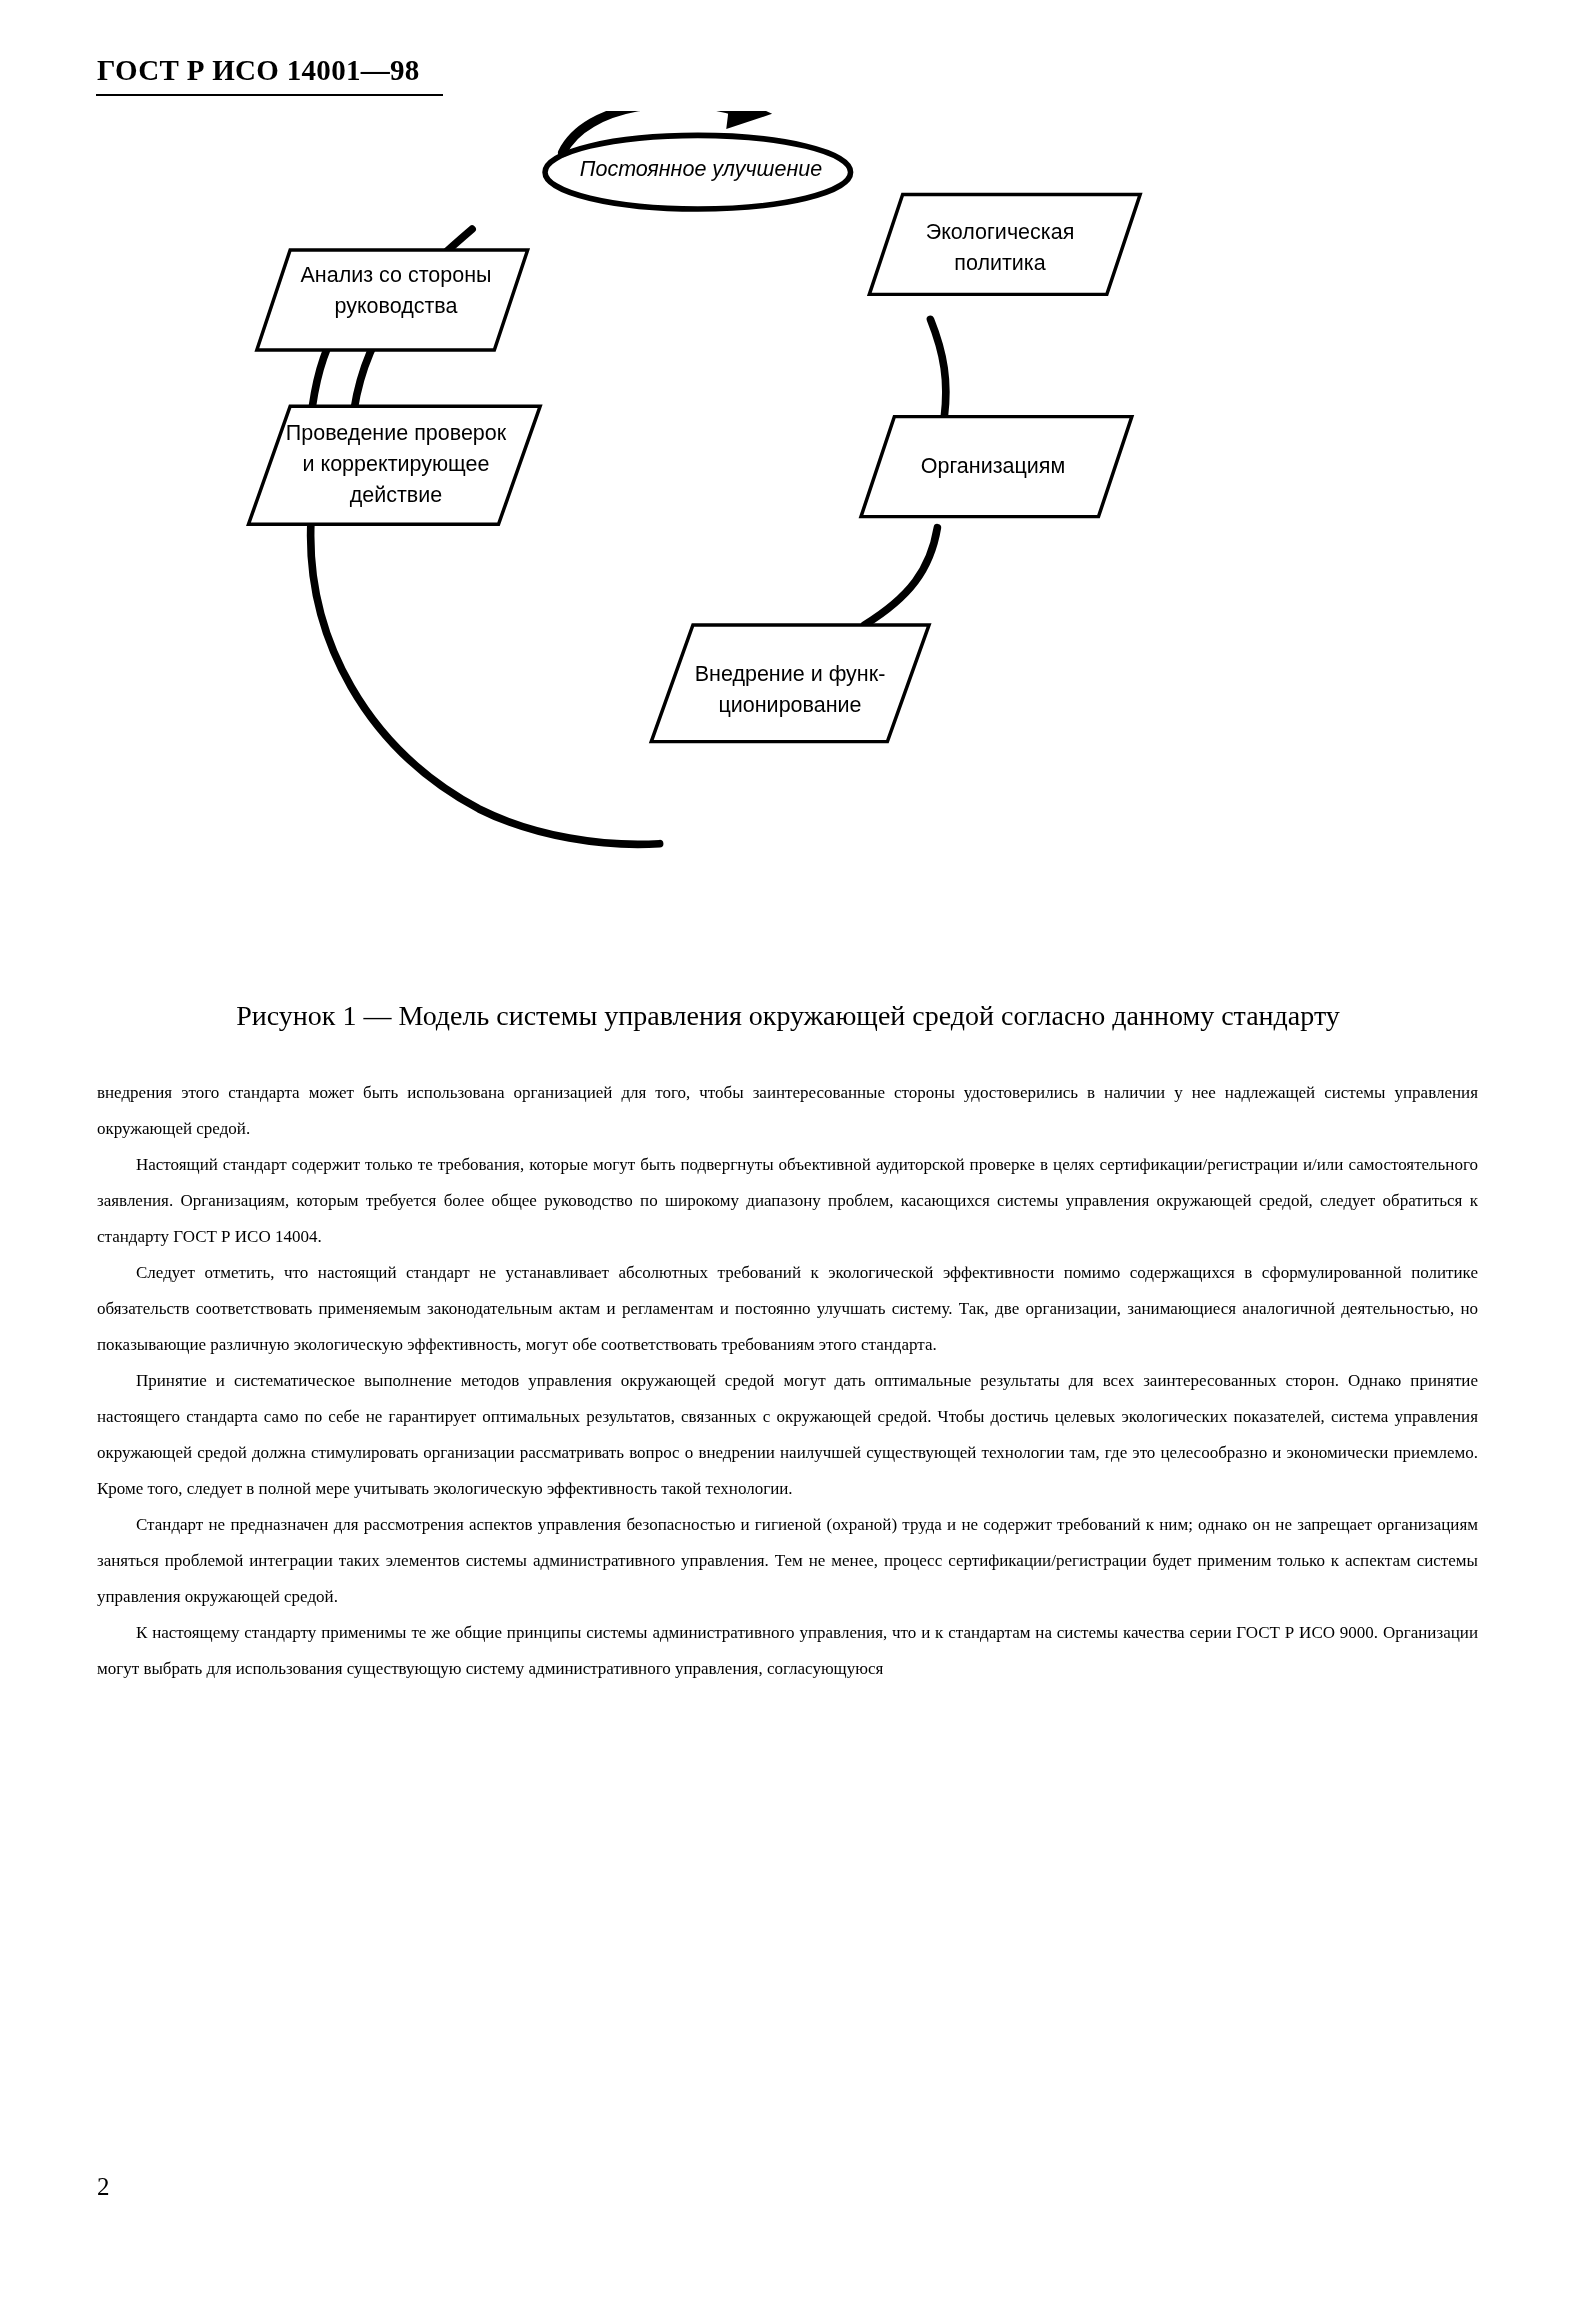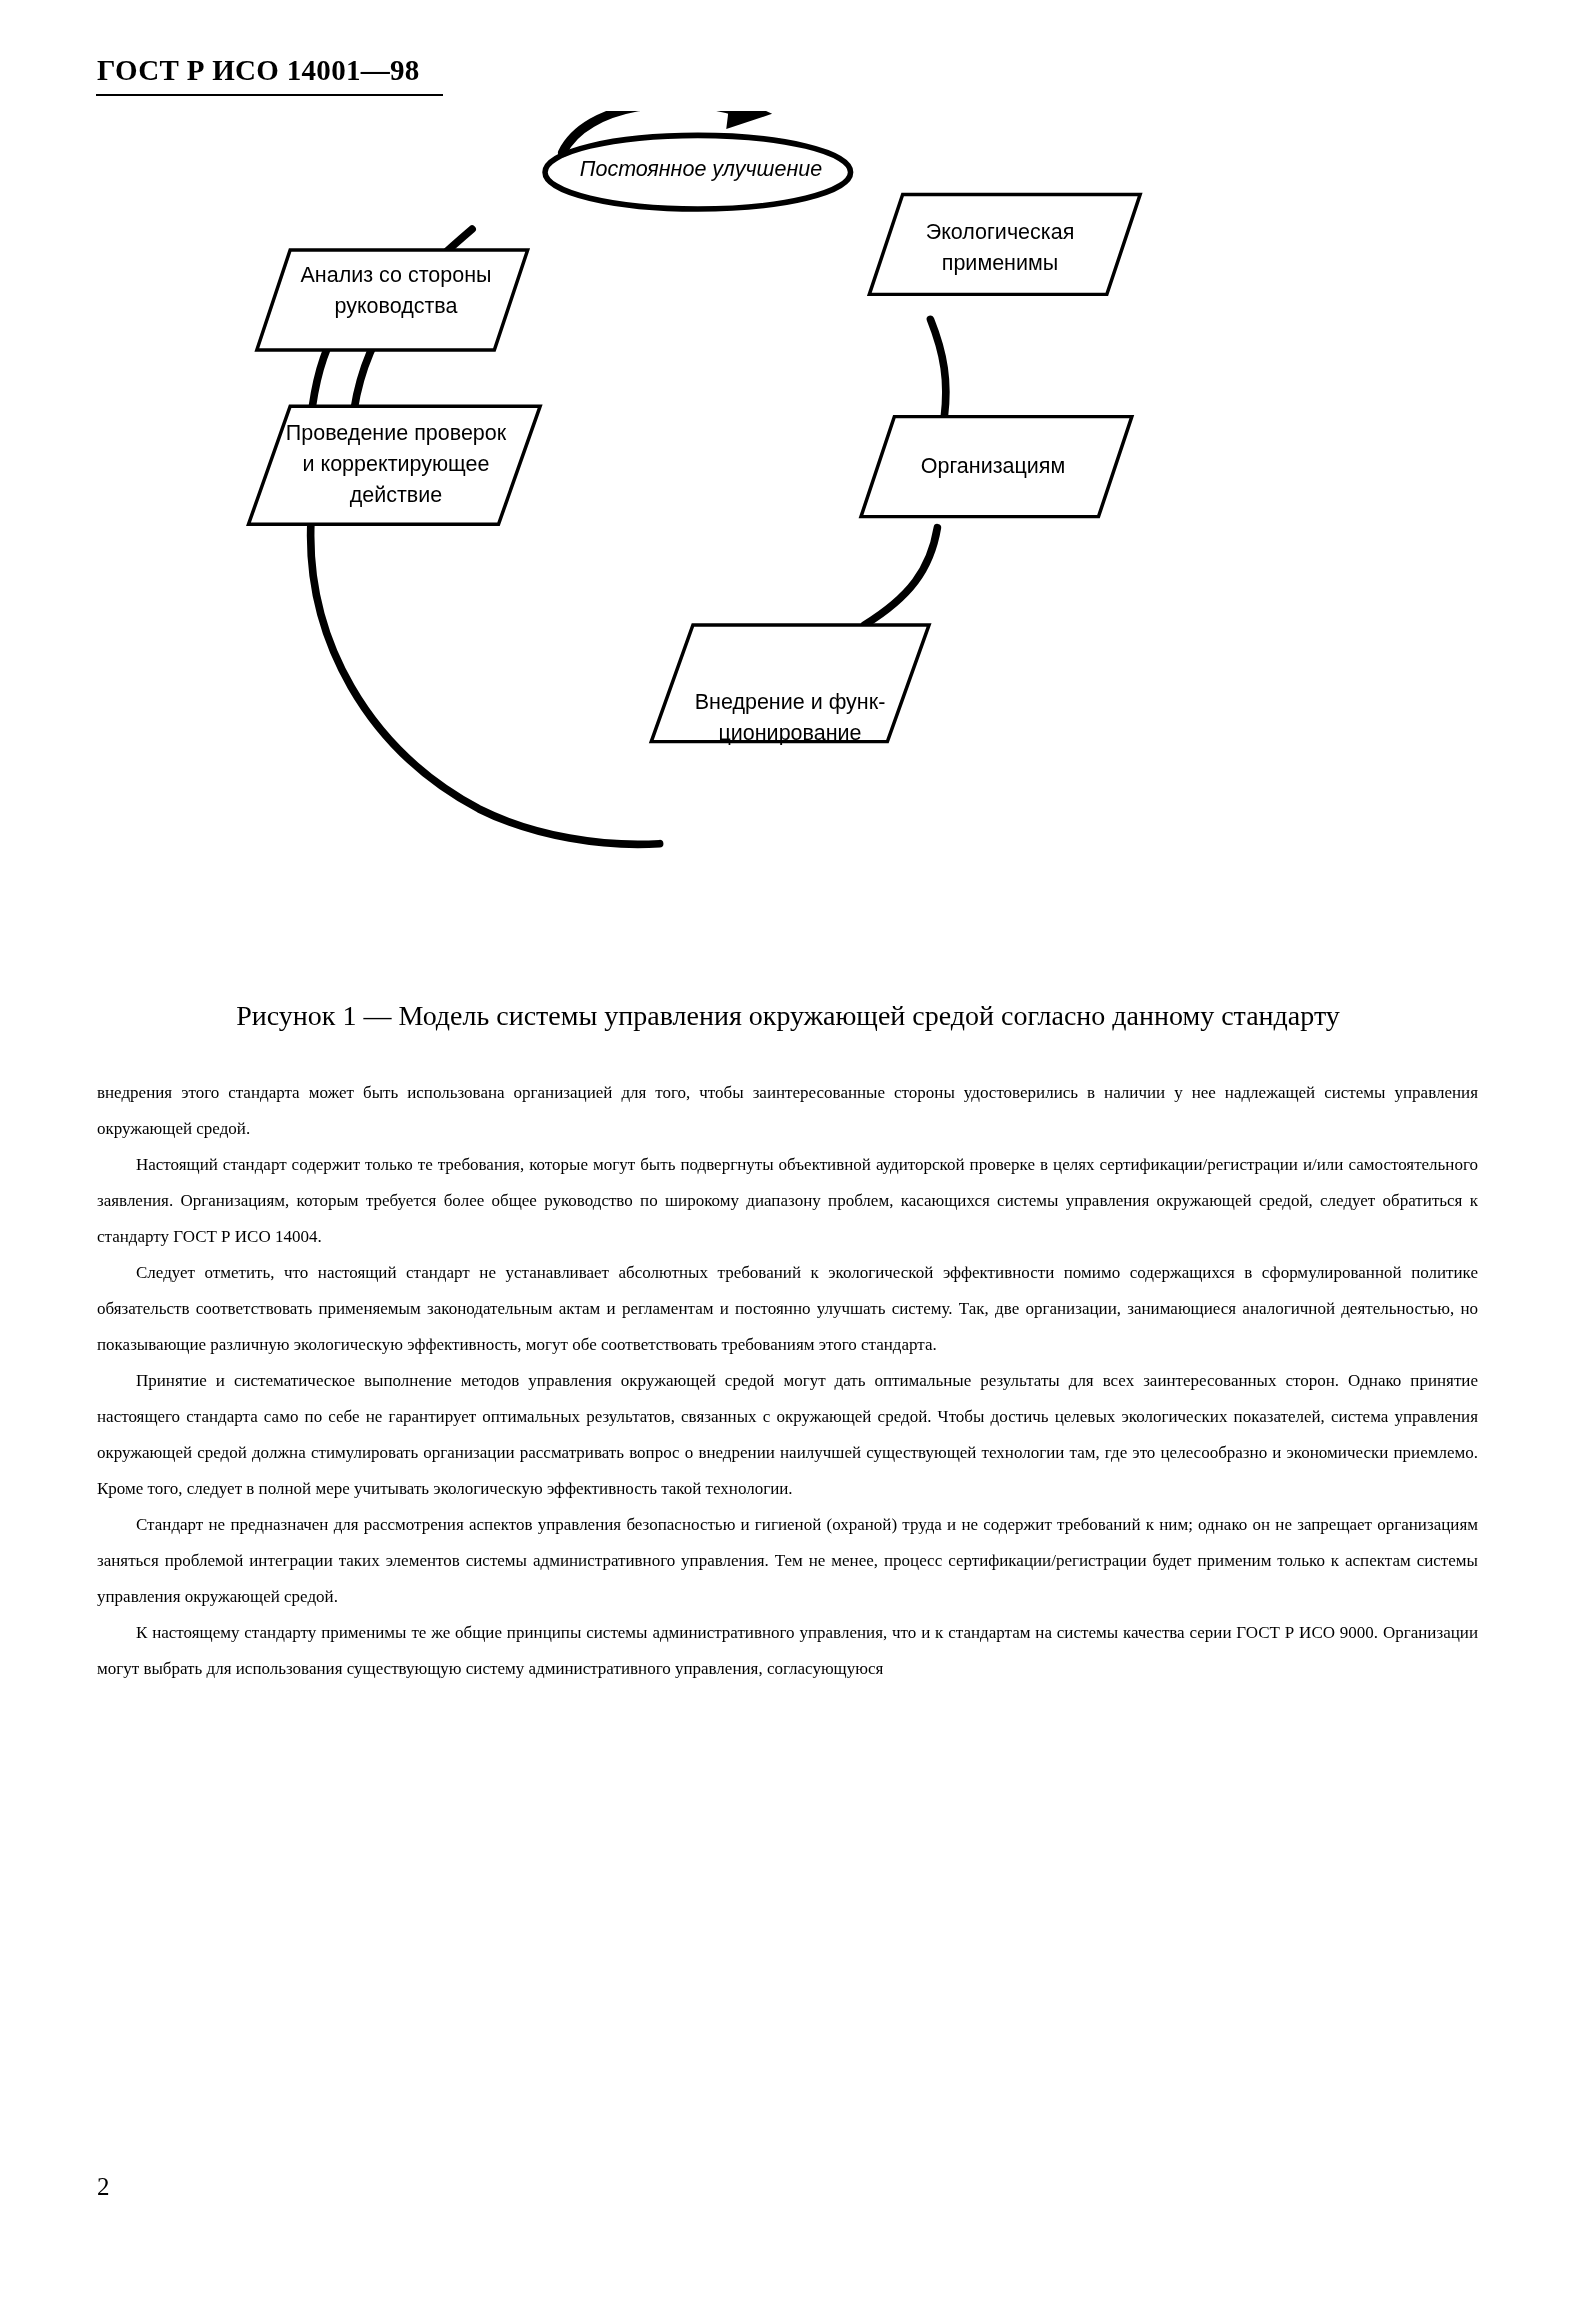--- a/index.html
+++ b/index.html
@@ -138,29 +138,29 @@
 
       <polygon points="60,0 400,0 340,168 0,168" transform="translate(598,740)" fill="#ffffff" stroke="#000" stroke-width="5"></polygon>
     </svg>
 
     <div class="node-label" style="left:319px; top:43px; width:292px;font-style:italic;">Постоянное улучшение</div>
 
     <div class="node-label" style="left:42px; top:149px; width:236px;">Анализ со стороны
 руководства</div>
 
     <div class="node-label" style="left:653px; top:106px; width:222px;">Экологическая
-применимы</div>
+политика</div>
 
     <div class="node-label" style="left:28px; top:307px; width:264px;">Проведение проверок
 и корректирующее
 действие</div>
 
     <div class="node-label" style="left:646px; top:340px; width:222px;">Организациям</div>
 
-    <div class="node-label" style="left:429px; top:576px; width:250px;">Внедрение и функ-
+    <div class="node-label" style="left:429px; top:548px; width:250px;">Внедрение и функ-
 ционирование</div>
   </div>
 
   <div class="caption">Рисунок 1 — Модель системы управления окружающей средой согласно данному стандарту</div>
 
   <div class="body-text">
     <p class="noindent">внедрения этого стандарта может быть использована организацией для того, чтобы заинтересованные стороны удостоверились в наличии у нее надлежащей системы управления окружающей средой.</p>
     <p>Настоящий стандарт содержит только те требования, которые могут быть подвергнуты объективной аудиторской проверке в целях сертификации/регистрации и/или самостоятельного заявления. Организациям, которым требуется более общее руководство по широкому диапазону проблем, касающихся системы управления окружающей средой, следует обратиться к стандарту ГОСТ Р ИСО 14004.</p>
     <p>Следует отметить, что настоящий стандарт не устанавливает абсолютных требований к экологической эффективности помимо содержащихся в сформулированной политике обязательств соответствовать применяемым законодательным актам и регламентам и постоянно улучшать систему. Так, две организации, занимающиеся аналогичной деятельностью, но показывающие различную экологическую эффективность, могут обе соответствовать требованиям этого стандарта.</p>
     <p>Принятие и систематическое выполнение методов управления окружающей средой могут дать оптимальные результаты для всех заинтересованных сторон. Однако принятие настоящего стандарта само по себе не гарантирует оптимальных результатов, связанных с окружающей средой. Чтобы достичь целевых экологических показателей, система управления окружающей средой должна стимулировать организации рассматривать вопрос о внедрении наилучшей существующей технологии там, где это целесообразно и экономически приемлемо. Кроме того, следует в полной мере учитывать экологическую эффективность такой технологии.</p>

